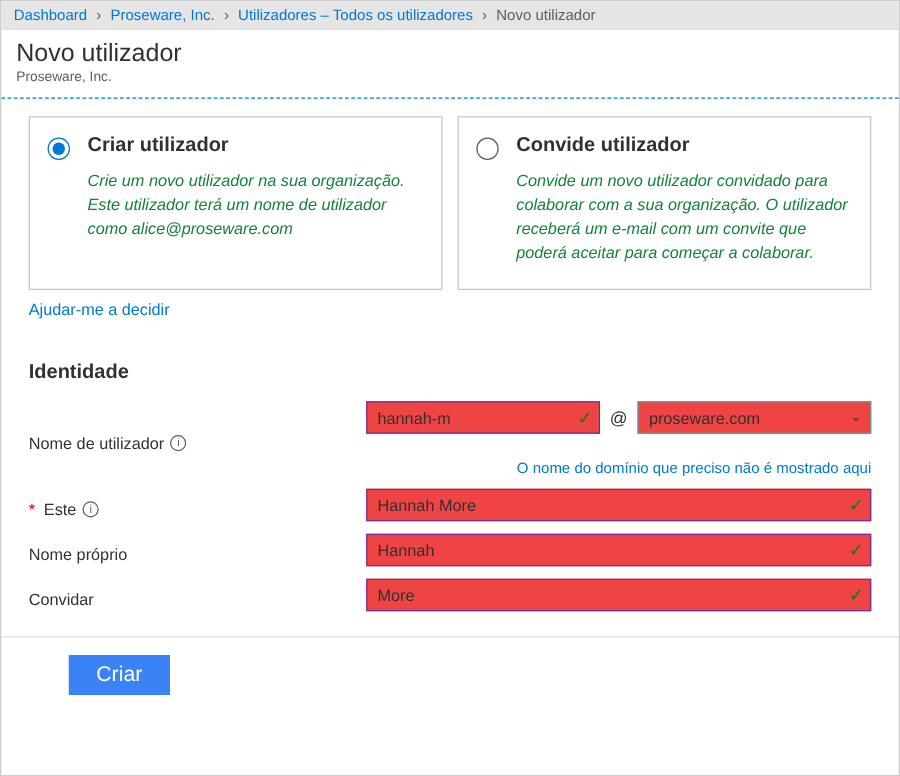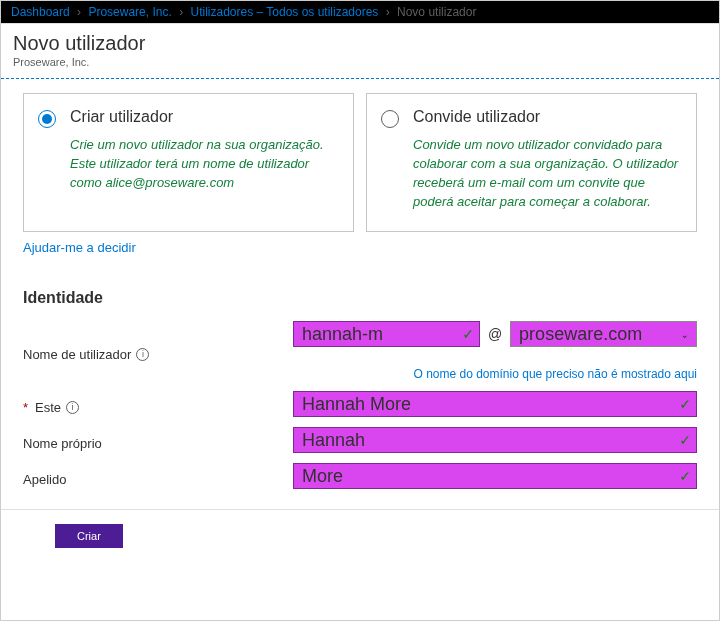--- a/index.html
+++ b/index.html
@@ -8,21 +8,21 @@
       font-size: 13px;
       color: #323130;
       background: #fff;
       width: 720px;
       height: 621px;
       border: 1px solid #ccc;
       display: flex;
       flex-direction: column;
     }
     .breadcrumb {
-      background: #000000;
+      background: #e5e5e5;
       padding: 4px 10px;
       font-size: 12px;
       border-bottom: 1px solid #e1dfdd;
       color: #605e5c;
     }
     .breadcrumb a { color: #0078d4; text-decoration: none; cursor: pointer; }
     .breadcrumb .sep { color: #605e5c; margin: 0 4px; }
     .breadcrumb .current { color: #605e5c; }
     .header { padding: 8px 12px 4px; }
     .h-title { font-size: 20px; font-weight: 400; }
@@ -41,38 +41,38 @@
     }
     .radio {
       width: 18px; height: 18px; border-radius: 50%;
       border: 1px solid #605e5c; position: relative; flex-shrink: 0; margin-top: 2px;
     }
     .radio.selected { border-color: #0078d4; }
     .radio.selected::after {
       content: ''; position: absolute; top: 3px; left: 3px;
       width: 10px; height: 10px; border-radius: 50%; background: #0078d4;
     }
-    .card-title { font-size: 16px; font-weight: 400; margin-bottom: 10px; }
+    .card-title { font-size: 16px; font-weight: 700; margin-bottom: 10px; }
     .card-desc { font-size: 13px; color: #15803d; line-height: 1.45; font-style: italic; }
     .help-link { display: inline-block; margin-top: 8px; color: #0078d4; font-size: 13px; cursor: pointer; }
     .section-title { font-size: 16px; font-weight: 700; margin-top: 34px; margin-bottom: 14px; }
     .field-row { display: flex; align-items: center; margin-bottom: 10px; }
     .field-label { width: 270px; padding-top: 6px; font-size: 13px; display: flex; align-items: center; gap: 5px; }
     .req { color: #a80000; margin-right: 2px; }
     .info-icon {
       display: inline-flex; width: 13px; height: 13px; border-radius: 50%;
       border: 1px solid #605e5c; font-size: 9px; align-items: center; justify-content: center;
       color: #605e5c;
     }
     .field-inputs { flex: 1; }
     .user-row { display: flex; align-items: center; gap: 8px; }
     .inp, .sel {
       border: 1px solid #7a2c91;
-      height: 26px; padding: 2px 26px 2px 8px; font-size: 18px;
-      font-family: inherit; color: #323130; background: #d946ef;
+      height: 26px; padding: 2px 26px 2px 8px; font-size: 13px;
+      font-family: inherit; color: #323130; background: #ef4444;
       width: 100%; position: relative;
     }
     .inp-wrap { position: relative; flex: 1; }
     .inp-wrap.full { width: 100%; }
     .inp-wrap .check {
       position: absolute; right: 6px; top: 50%; transform: translateY(-50%);
       color: #107c10; font-size: 14px; pointer-events: none;
     }
     .sel {
       appearance: none; -webkit-appearance: none; border-color: #8a8886;
@@ -82,22 +82,22 @@
     .sel-wrap .chev {
       position: absolute; right: 8px; top: 50%; transform: translateY(-50%);
       font-size: 10px; color: #323130; pointer-events: none;
     }
     .at { font-size: 14px; color: #323130; }
     .domain-note { text-align: right; font-size: 12px; color: #0078d4; margin-top: 20px; cursor: pointer; }
     .user-row .inp-wrap:first-child { max-width: 210px; }
     .footer-sep { border: none; border-top: 1px solid #e1dfdd; margin: 20px -22px 0; }
     .footer { padding: 14px 32px; }
     .primary-btn {
-      background: #4c1d95; color: #fff; border: none;
-      padding: 6px 22px; font-size: 11px; font-family: inherit; cursor: pointer;
+      background: #3b82f6; color: #fff; border: none;
+      padding: 6px 22px; font-size: 17px; font-family: inherit; cursor: pointer;
     }
   </style>
 </head>
 <body>
 
 <div class="breadcrumb">
   <a>Dashboard</a>
   <span class="sep">›</span>
   <a>Proseware, Inc.</a>
   <span class="sep">›</span>
@@ -179,21 +179,21 @@
     <div class="field-inputs">
       <div class="inp-wrap full">
         <input class="inp" value="Hannah" style="">
         <span class="check">✓</span>
       </div>
     </div>
   </div>
 
   <div class="field-row">
     <div class="field-label">
-      <span>Apelido</span>
+      <span>Convidar</span>
     </div>
     <div class="field-inputs">
       <div class="inp-wrap full">
         <input class="inp" value="More" style="">
         <span class="check">✓</span>
       </div>
     </div>
   </div>
 
   <hr class="footer-sep">

